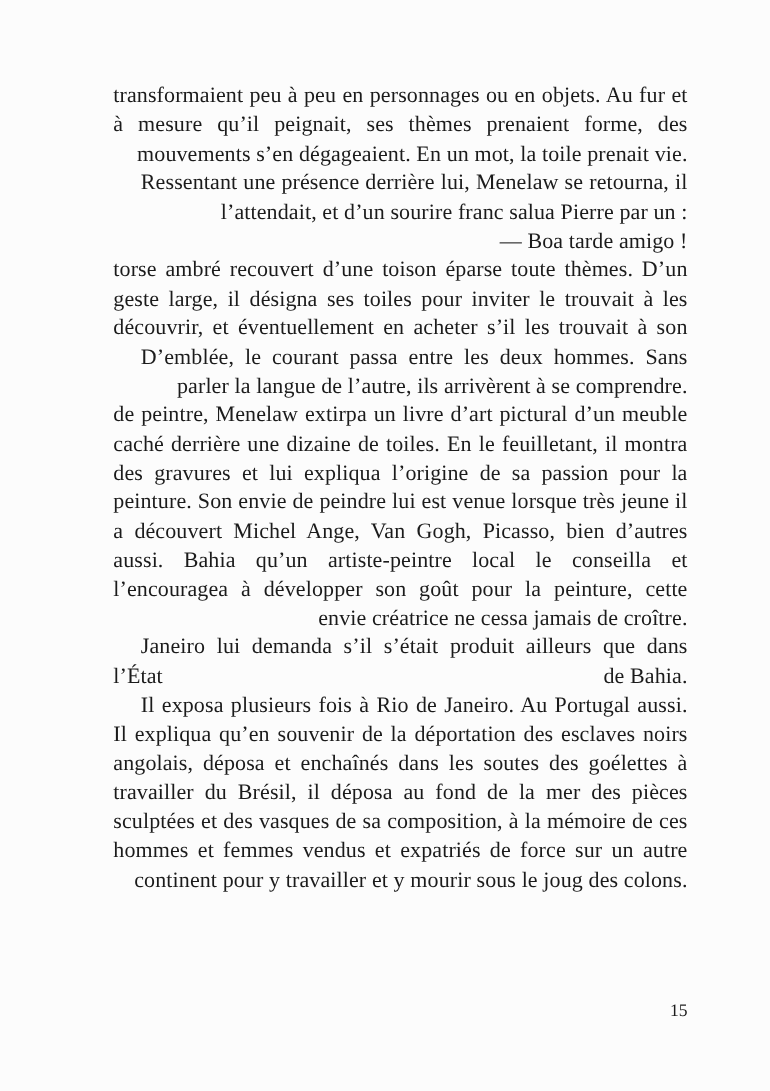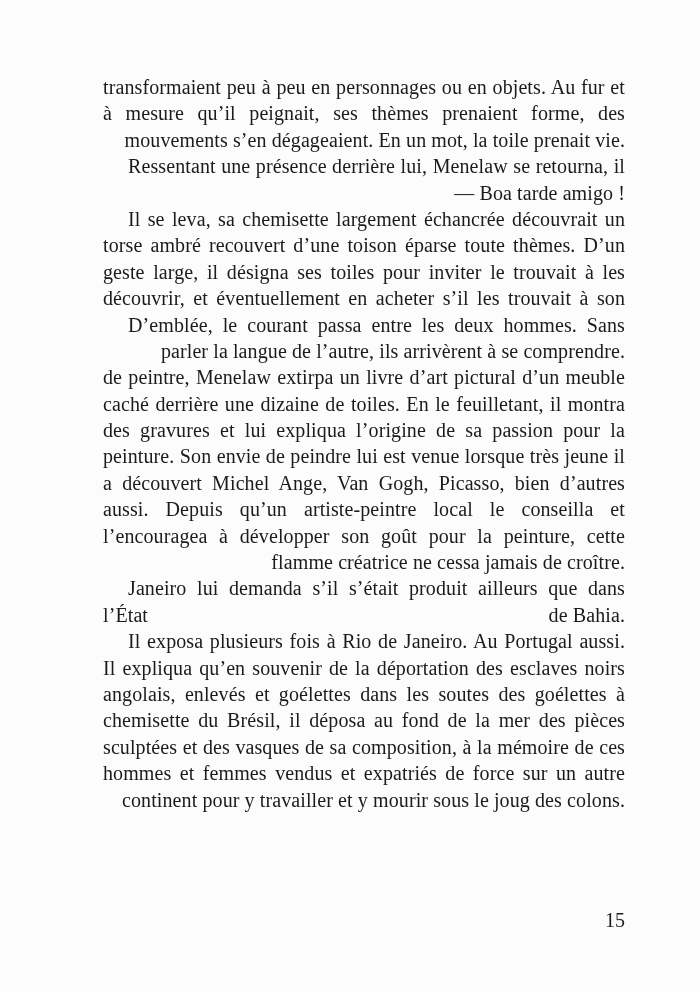--- a/index.html
+++ b/index.html
@@ -39,69 +39,69 @@
     text-align-last: justify;
     text-justify: inter-word;
   }
   .line.ind { text-indent: 25px; }
   .page-number {
     position: absolute;
     left: 103px;
     top: 907px;
     width: 522px;
     text-align: right;
-    font-size: 20px;
+    font-size: 16px;
     line-height: 26.4px;
     color: #1b1b1b;
   }
 </style>
 </head>
 <body>
 
 <div class="book-page">
   <div class="text-block">
       <div class="para">
         <div class="line just">transformaient peu à peu en personnages ou en objets. Au fur et</div>
         <div class="line just">à mesure qu’il peignait, ses thèmes prenaient forme, des</div>
         <div class="line">mouvements s’en dégageaient. En un mot, la toile prenait vie.</div>
       </div>
       <div class="para">
         <div class="line just ind">Ressentant une présence derrière lui, Menelaw se retourna, il</div>
+        <div class="line">l’attendait, et d’un sourire franc salua Pierre par un :</div>
       </div>
       <div class="para">
         <div class="line ind">— Boa tarde amigo !</div>
       </div>
       <div class="para">
-        <div class="line just ind">Il se leva, sa chemisette largement échancrée découvrait un</div>
         <div class="line just">torse ambré recouvert d’une toison éparse toute thèmes. D’un</div>
         <div class="line just">geste large, il désigna ses toiles pour inviter le trouvait à les</div>
         <div class="line just">découvrir, et éventuellement en acheter s’il les trouvait à son</div>
       </div>
       <div class="para">
         <div class="line just ind">D’emblée, le courant passa entre les deux hommes. Sans</div>
         <div class="line">parler la langue de l’autre, ils arrivèrent à se comprendre.</div>
       </div>
       <div class="para">
         <div class="line just">de peintre, Menelaw extirpa un livre d’art pictural d’un meuble</div>
         <div class="line just">caché derrière une dizaine de toiles. En le feuilletant, il montra</div>
         <div class="line just">des gravures et lui expliqua l’origine de sa passion pour la</div>
         <div class="line just">peinture. Son envie de peindre lui est venue lorsque très jeune il</div>
         <div class="line just">a découvert Michel Ange, Van Gogh, Picasso, bien d’autres</div>
-        <div class="line just">aussi. Depuis qu’un artiste-peintre local le conseilla et</div>
+        <div class="line just">aussi. Bahia qu’un artiste-peintre local le conseilla et</div>
         <div class="line just">l’encouragea à développer son goût pour la peinture, cette</div>
-        <div class="line">flamme créatrice ne cessa jamais de croître.</div>
+        <div class="line">envie créatrice ne cessa jamais de croître.</div>
       </div>
       <div class="para">
         <div class="line just ind">Janeiro lui demanda s’il s’était produit ailleurs que dans l’État</div>
         <div class="line">de Bahia.</div>
       </div>
       <div class="para">
         <div class="line just ind">Il exposa plusieurs fois à Rio de Janeiro. Au Portugal aussi.</div>
         <div class="line just">Il expliqua qu’en souvenir de la déportation des esclaves noirs</div>
-        <div class="line just">angolais, enlevés et goélettes dans les soutes des goélettes à</div>
-        <div class="line just">chemisette du Brésil, il déposa au fond de la mer des pièces</div>
+        <div class="line just">angolais, déposa et enchaînés dans les soutes des goélettes à</div>
+        <div class="line just">travailler du Brésil, il déposa au fond de la mer des pièces</div>
         <div class="line just">sculptées et des vasques de sa composition, à la mémoire de ces</div>
         <div class="line just">hommes et femmes vendus et expatriés de force sur un autre</div>
         <div class="line">continent pour y travailler et y mourir sous le joug des colons.</div>
       </div>
     </div>
   <div class="page-number">15</div>
 </div>
 
 </body></html>

